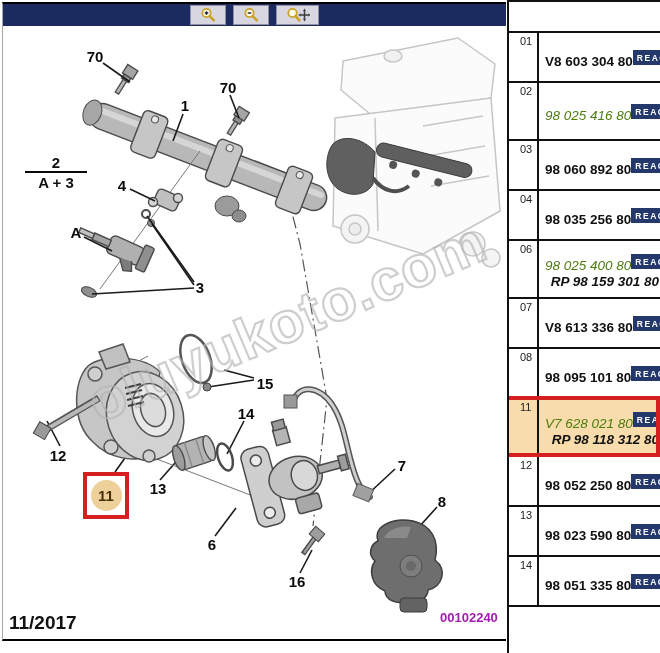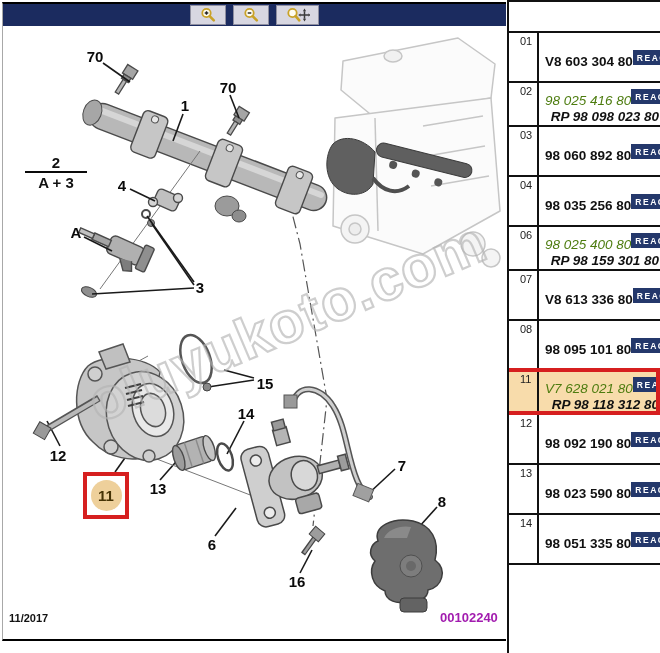--- a/index.html
+++ b/index.html
@@ -33,34 +33,34 @@
   .hl-circle { width: 31px; height: 31px; border-radius: 50%; background: #eed09b;
                display: flex; align-items: center; justify-content: center;
                font-weight: bold; font-size: 15px; color: #463305; }
 
   .watermark { position: absolute; left: 88px; top: 345px; transform: rotate(-23deg);
                transform-origin: 0 50%; font-size: 58px; font-weight: bold;
                white-space: nowrap; color: rgba(255,255,255,0.05);
                -webkit-text-stroke: 2.2px #b5b5b5; opacity: 0.65; letter-spacing: 1px;
                z-index: 3; pointer-events: none; }
 
-  .footer-left  { position: absolute; left: 6px;  top: 586px; font-weight: bold; font-size: 11px; }
+  .footer-left  { position: absolute; left: 6px;  top: 586px; font-weight: bold; font-size: 19px; }
   .footer-right { position: absolute; left: 437px; top: 584px; font-weight: bold; font-size: 13px; color:#a21caf; }
 
   
   .right-panel { position: absolute; left: 507px; top: 0; width: 153px; height: 653px;
                  border-left: 2px solid #111; border-top: 2px solid #111;
                  background: #fff; overflow: hidden; }
   .rp-header { height: 53px; border-bottom: 2px solid #111; padding: 5px 0 0 5px;
                font-size: 17px; line-height: 23px; white-space: nowrap; }
   .rp-header .b { font-weight: bold; }
   .rp-spacer { height: 31px; border-bottom: 2px solid #111; }
 
   .part-row { display: flex; border-bottom: 2px solid #111; height: 50px; position: relative; padding-left: 8px; }
-  .part-row.double { height: 44px; }
+  .part-row.double { height: 58px; }
   .row-num { width: 22px; border-right: 2px solid #111; font-size: 11px; color: #222;
              padding: 2px 0 0 3px; flex: none; }
   .row-content { flex: 1; display: flex; flex-direction: column; justify-content: center;
                  padding: 2px 1px 2px 6px; min-width: 0; }
   .row-line1 { display: flex; align-items: center; justify-content: space-between; }
   .part-no { font-size: 13.5px; font-weight: bold; white-space: nowrap; margin-top: 9px; }
   .part-no.italic { font-weight: normal; font-style: italic; color: #4d7c0f; }
   .reach-btn { background: #24386b; color: #fff; font-size: 8.5px; font-weight: bold;
                letter-spacing: 1.5px; padding: 3px 3px 2px 4px; border: none;
                cursor: pointer; flex: none; font-family: "Liberation Sans", sans-serif; }
@@ -308,21 +308,20 @@
           </div>
         </div>
       </div>
       <div class="part-row double">
         <div class="row-num">02</div>
         <div class="row-content">
           <div class="row-line1">
             <span class="part-no italic">98 025 416 80</span>
             <button class="reach-btn">REACH</button>
           </div>
-          <div class="rp-line">RP 98 098 023 80</div>
         </div>
       </div>
       <div class="part-row">
         <div class="row-num">03</div>
         <div class="row-content">
           <div class="row-line1">
             <span class="part-no">98 060 892 80</span>
             <button class="reach-btn">REACH</button>
           </div>
         </div>
@@ -371,21 +370,21 @@
             <span class="part-no italic">V7 628 021 80</span>
             <button class="reach-btn">REACH</button>
           </div>
           <div class="rp-line">RP 98 118 312 80</div>
         </div>
       </div>
       <div class="part-row">
         <div class="row-num">12</div>
         <div class="row-content">
           <div class="row-line1">
-            <span class="part-no">98 092 190 80</span>
+            <span class="part-no">98 052 250 80</span>
             <button class="reach-btn">REACH</button>
           </div>
         </div>
       </div>
       <div class="part-row">
         <div class="row-num">13</div>
         <div class="row-content">
           <div class="row-line1">
             <span class="part-no">98 023 590 80</span>
             <button class="reach-btn">REACH</button>

